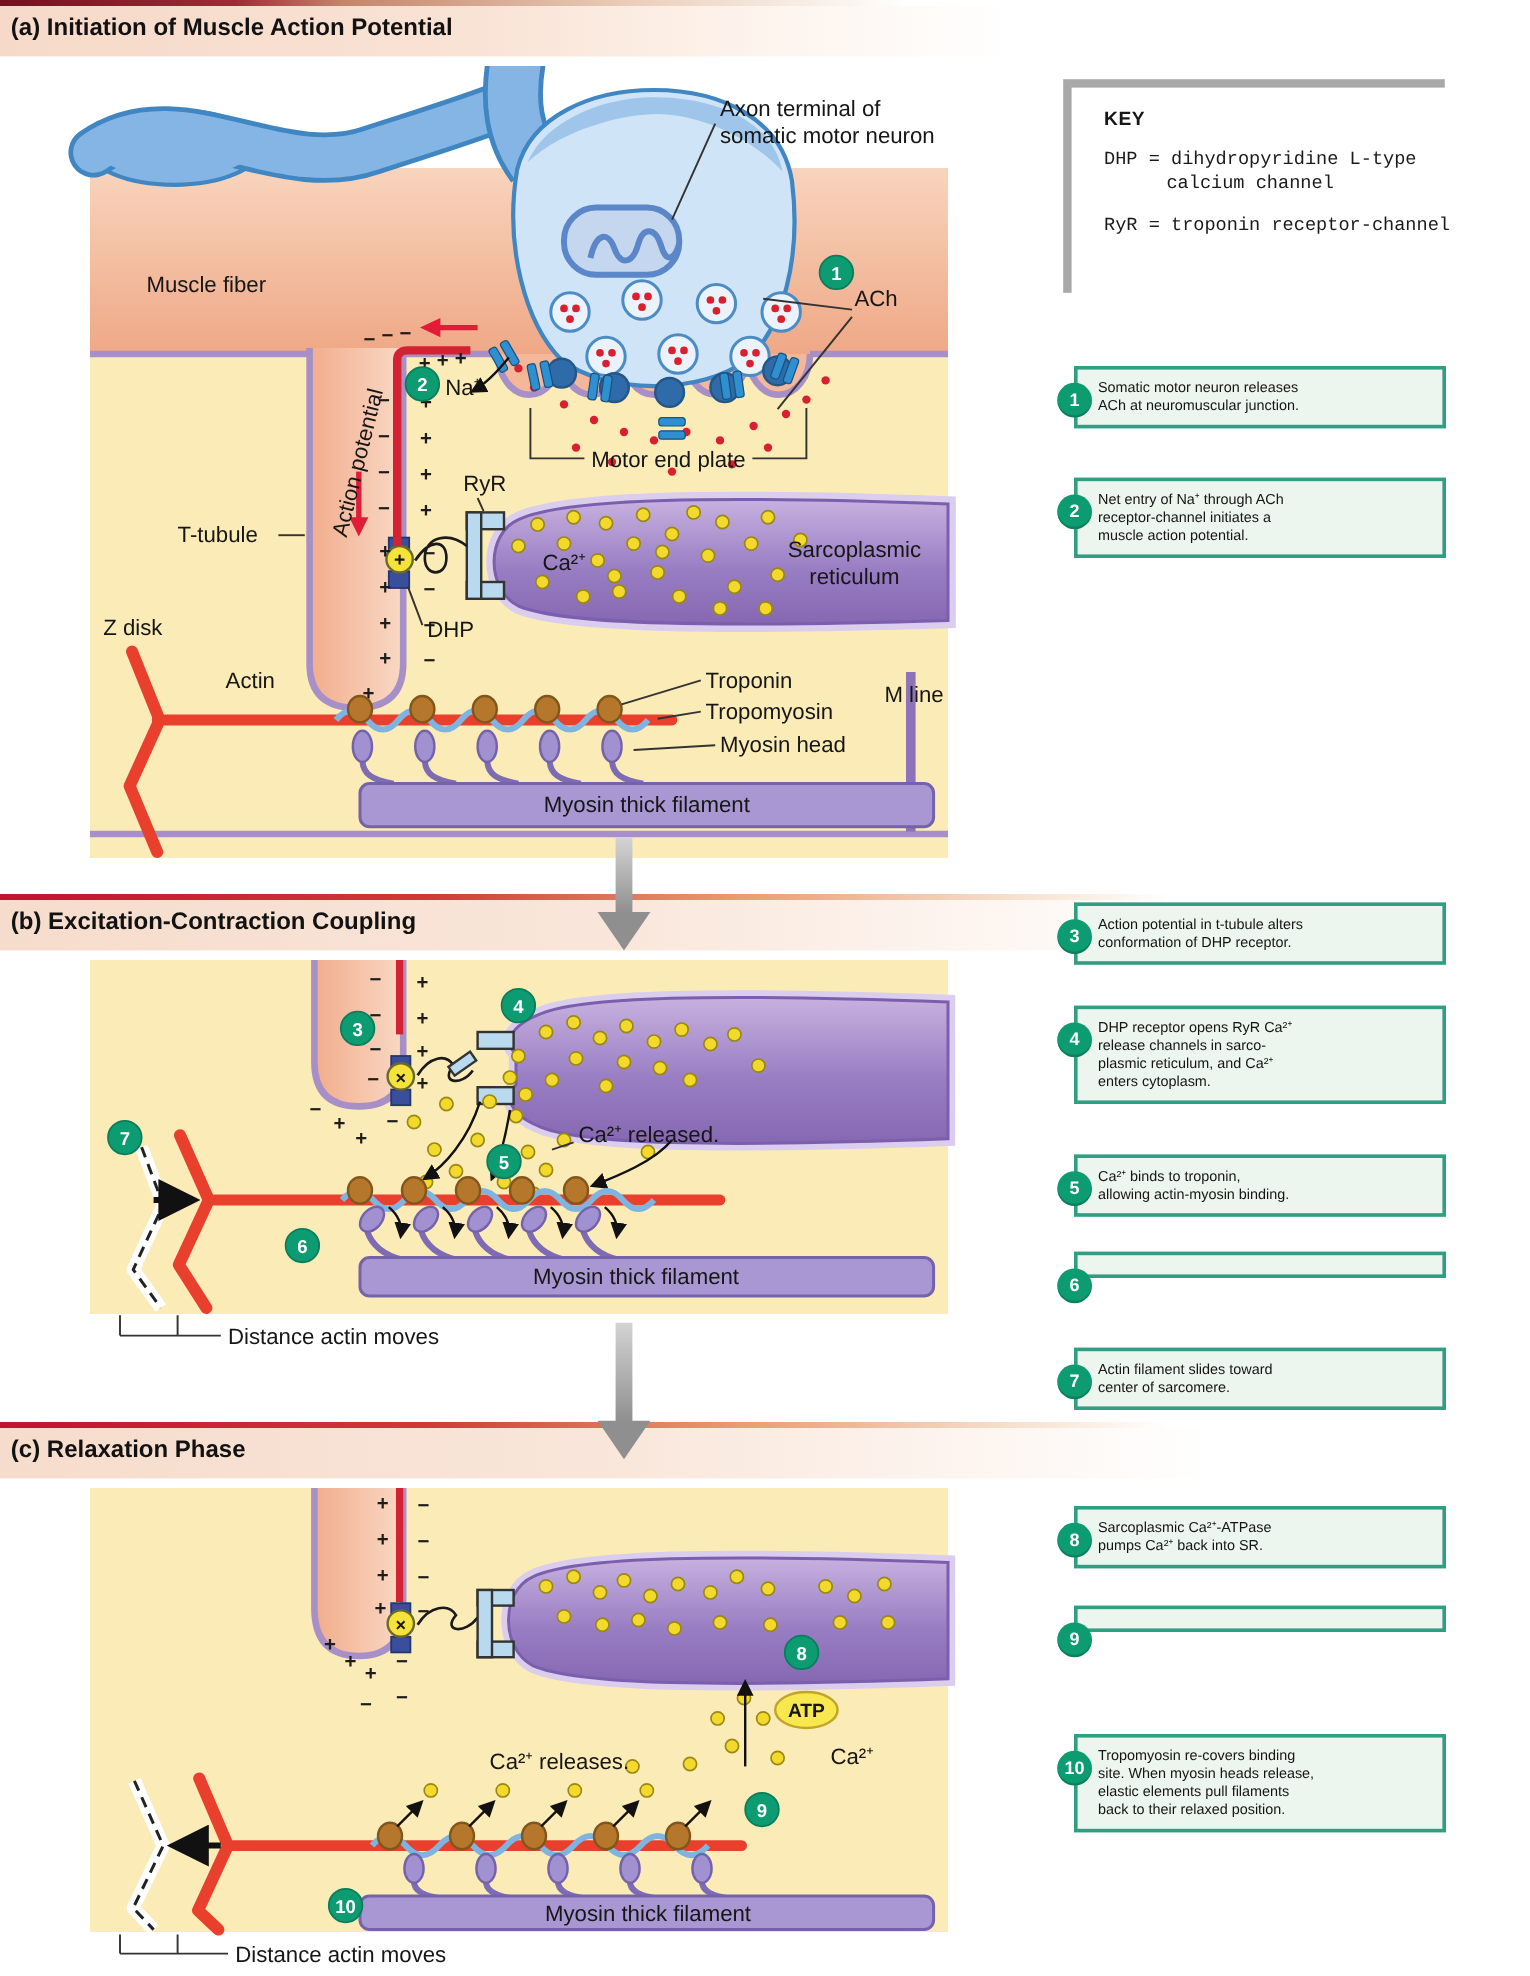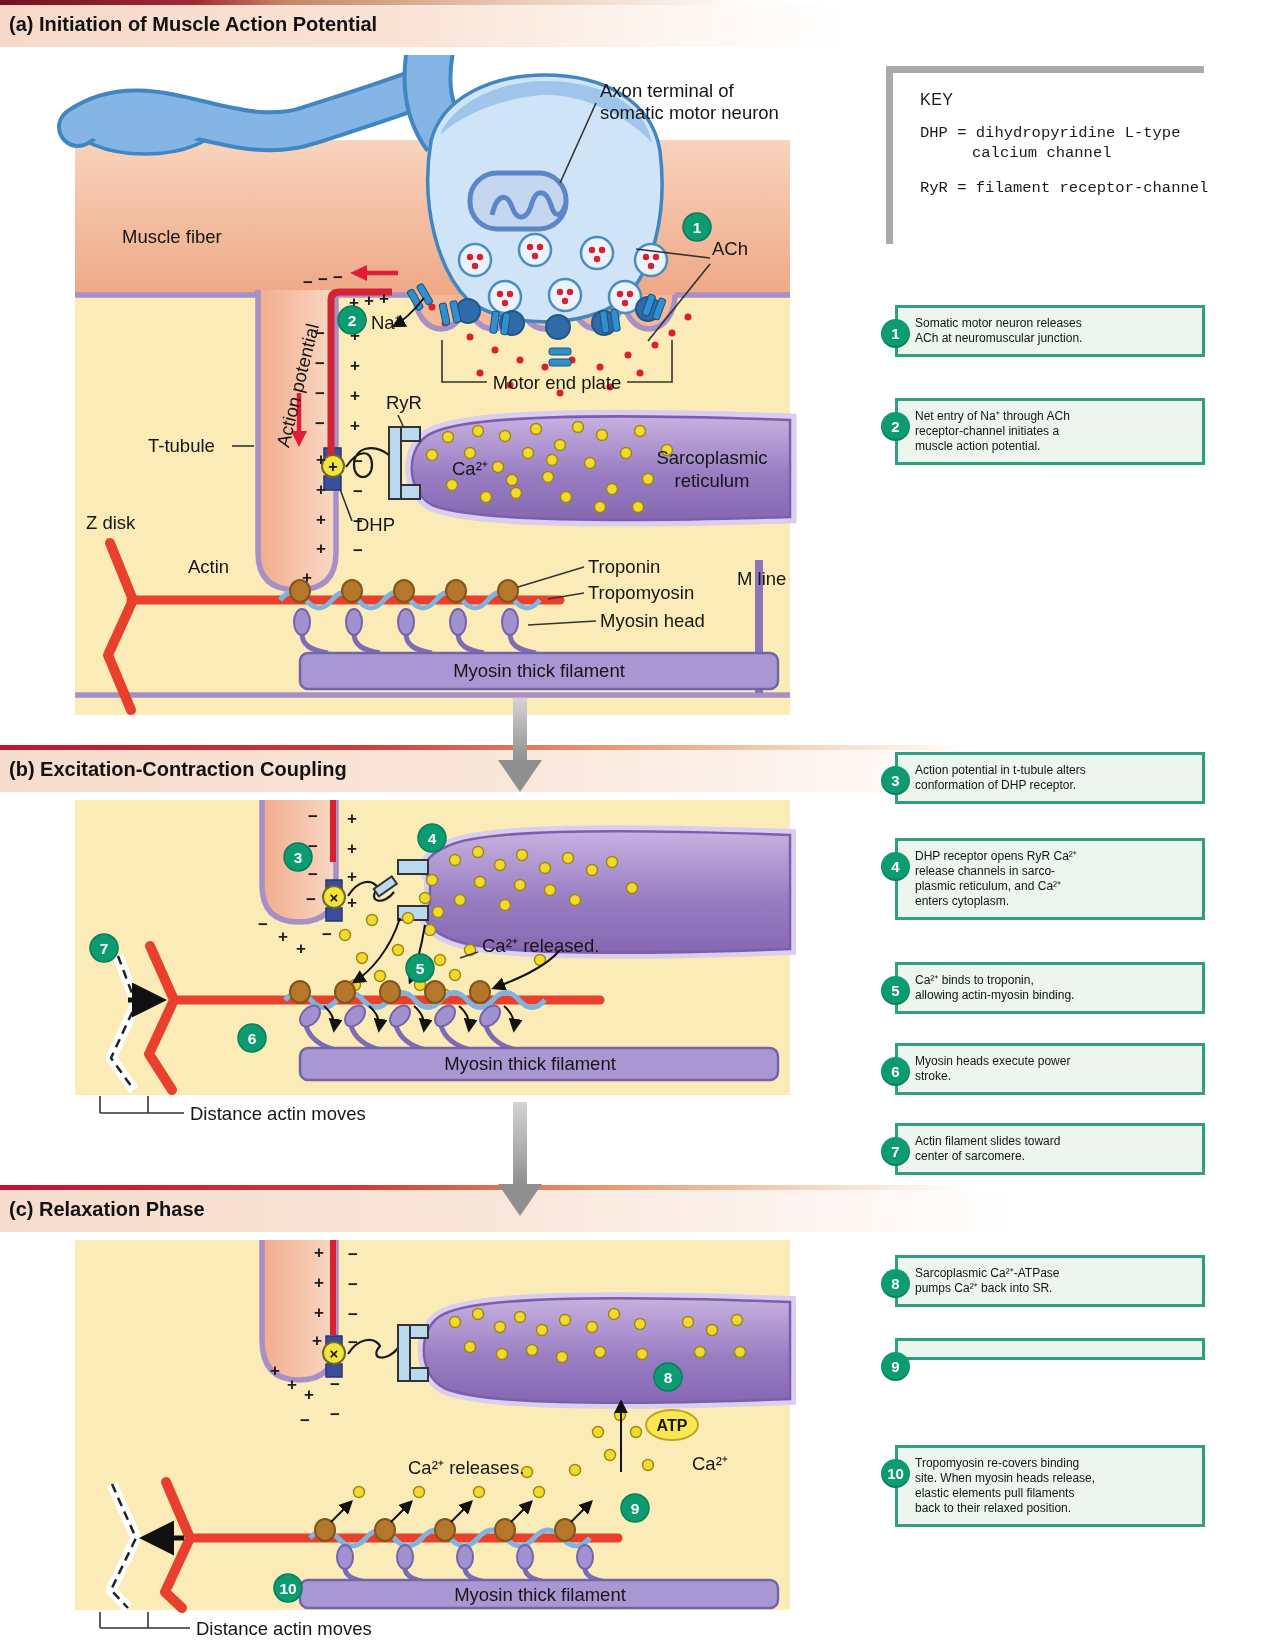--- a/index.html
+++ b/index.html
@@ -10,21 +10,21 @@
   .bar .topline{position:absolute;top:0;left:0;right:0;height:5px;}
   .bar-a{top:0;width:890px;background:linear-gradient(90deg,#f6d9c9 0%,#f9e3d5 45%,#fdf3ec 70%,#ffffff 95%);}
   .bar-a .topline{background:linear-gradient(90deg,#6f1420 0%,#a02a34 22%,#c4856a 32%,#ecd0bc 60%,#ffffff 85%);}
   .bar-b{top:745px;width:1015px;background:linear-gradient(90deg,#f6dccc 0%,#f9e6da 50%,#fdf5f0 80%,#ffffff 100%);}
   .bar-c{top:1185px;width:1015px;background:linear-gradient(90deg,#f6dccc 0%,#f9e6da 50%,#fdf5f0 80%,#ffffff 100%);}
   .bar-b .topline,.bar-c .topline{background:linear-gradient(90deg,#c01330 0%,#cf3a35 35%,#e79a70 60%,#f7ddc8 82%,#ffffff 96%);}
   .bar .t{position:absolute;left:9px;top:52%;transform:translateY(-50%);font-size:20px;font-weight:bold;color:#121212;white-space:nowrap;}
   
   .key-box{position:absolute;left:893px;top:73px;width:318px;height:178px;background:#fff;
            box-shadow:-7px -7px 0 0 #a9a9a9;box-sizing:border-box;}
-  .key-title{font-weight:normal;font-size:16px;margin:18px 0 14px 27px;letter-spacing:.5px;}
+  .key-title{font-weight:bold;font-size:16px;margin:18px 0 14px 27px;letter-spacing:.5px;}
   .key-line{font-size:15.5px;line-height:1.3;margin-left:27px;color:#1a1a1a;font-family:Liberation Mono, monospace;}
   .key-indent{margin-left:79px;}
   .key-gap{margin-top:15px;}
   
   .step{position:absolute;left:895px;width:310px;background:#edf5ef;border:3px solid #2f9e82;
         box-sizing:border-box;padding:8px 8px 8px 17px;}
   .step-text{font-size:12px;line-height:1.26;color:#141414;white-space:pre-line;}
   .badge{position:absolute;left:-17px;top:11px;width:29px;height:29px;border-radius:50%;
          background:#0d9b72;color:#fff;font-weight:bold;font-size:15px;
          display:flex;align-items:center;justify-content:center;
@@ -51,21 +51,21 @@
   </div>
   <div class="bar bar-b">
     <div class="topline"></div>
     <div class="t">(b) Excitation-Contraction Coupling</div>
   </div>
 
   <div class="key-box">
     <div class="key-title">KEY</div>
     <div class="key-line">DHP = dihydropyridine L-type</div>
     <div class="key-line key-indent">calcium channel</div>
-    <div class="key-line key-gap">RyR = filament receptor-channel</div>
+    <div class="key-line key-gap">RyR = troponin receptor-channel</div>
   </div>
 
   <div class="step" style="top:305px">
     <div class="badge">1</div>
     <div class="step-text">Somatic motor neuron releases
 ACh at neuromuscular junction.</div>
   </div>
   <div class="step" style="top:398px">
     <div class="badge">2</div>
     <div class="step-text">Net entry of Na⁺ through ACh
@@ -84,22 +84,20 @@
 plasmic reticulum, and Ca²⁺
 enters cytoplasm.</div>
   </div>
   <div class="step" style="top:962px">
     <div class="badge">5</div>
     <div class="step-text">Ca²⁺ binds to troponin,
 allowing actin-myosin binding.</div>
   </div>
   <div class="step" style="top:1043px">
     <div class="badge">6</div>
-    <div class="step-text">Myosin heads execute power
-stroke.</div>
   </div>
   <div class="step" style="top:1123px">
     <div class="badge">7</div>
     <div class="step-text">Actin filament slides toward
 center of sarcomere.</div>
   </div>
   <div class="step" style="top:1255px">
     <div class="badge">8</div>
     <div class="step-text">Sarcoplasmic Ca²⁺-ATPase
 pumps Ca²⁺ back into SR.</div>

